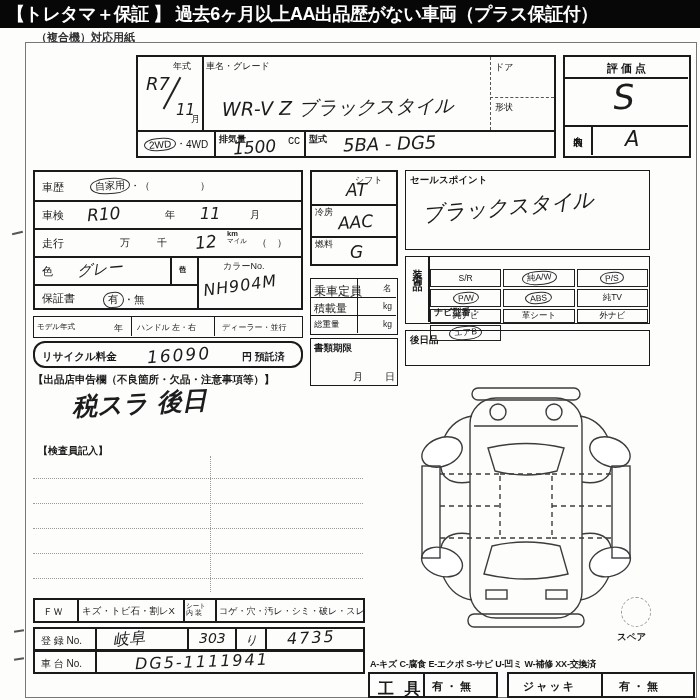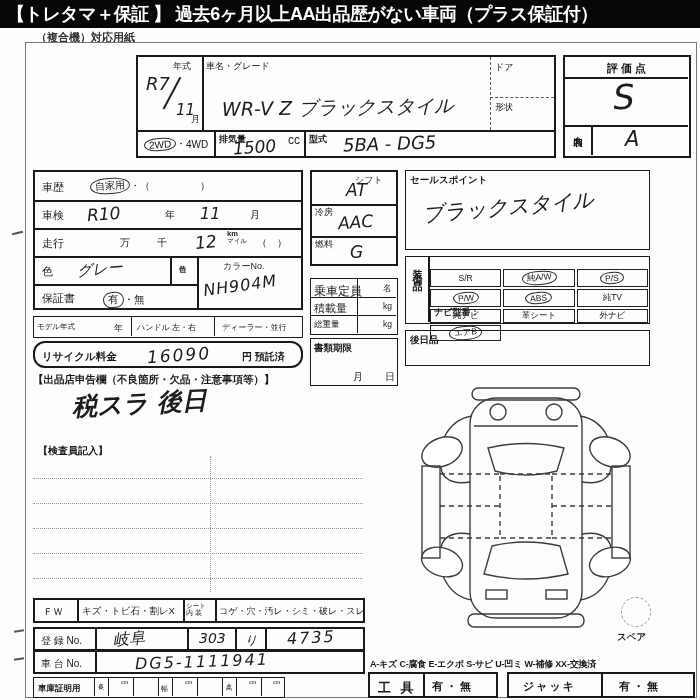--- a/index.html
+++ b/index.html
@@ -280,45 +280,26 @@
     <div class="abs hw" style="left:210px;top:3px;font-size:12px;">り</div>
     <div class="abs hw" style="left:252px;top:-1px;font-size:16px;letter-spacing:2px;transform:rotate(-3deg);">4735</div>
   </div>
 
   <div class="box" style="left:33px;top:650px;width:332px;height:24px;">
     <div class="line" style="left:60px;top:0;width:1.5px;height:21px;"></div>
     <div class="abs lbl" style="left:6px;top:5px;font-size:10px;">車 台 No.</div>
     <div class="abs hw" style="left:100px;top:0px;font-size:16px;letter-spacing:2px;transform:rotate(-2deg);">DG5-1111941</div>
   </div>
 
-  <div class="box" style="left:33px;top:677px;width:252px;height:21px;border-width:1.5px;">
-    <div class="line" style="left:60px;top:0;width:1px;height:18px;"></div>
-    <div class="line" style="left:74px;top:0;width:1px;height:18px;"></div>
-    <div class="line" style="left:99px;top:0;width:1px;height:18px;"></div>
-    <div class="line" style="left:124px;top:0;width:1px;height:18px;"></div>
-    <div class="line" style="left:138px;top:0;width:1px;height:18px;"></div>
-    <div class="line" style="left:163px;top:0;width:1px;height:18px;"></div>
-    <div class="line" style="left:188px;top:0;width:1px;height:18px;"></div>
-    <div class="line" style="left:202px;top:0;width:1px;height:18px;"></div>
-    <div class="line" style="left:227px;top:0;width:1px;height:18px;"></div>
-    <div class="abs lbl" style="left:4px;top:5px;font-size:8.5px;font-weight:bold;">車庫証明用</div>
-    <div class="abs vtext" style="left:62px;top:1px;font-size:6px;">長さ</div>
-    <div class="abs lbl" style="left:87px;top:1px;font-size:5.5px;">cm</div>
-    <div class="abs lbl" style="left:127px;top:6px;font-size:7px;">幅</div>
-    <div class="abs lbl" style="left:151px;top:1px;font-size:5.5px;">cm</div>
-    <div class="abs vtext" style="left:190px;top:1px;font-size:6px;">高さ</div>
-    <div class="abs lbl" style="left:215px;top:1px;font-size:5.5px;">cm</div>
-    <div class="abs lbl" style="left:239px;top:1px;font-size:5.5px;">cm</div>
-  </div>
 
   <div class="abs lbl" style="left:370px;top:658px;font-size:9px;font-weight:bold;letter-spacing:-0.2px;">A-キズ C-腐食 E-エクボ S-サビ U-凹ミ W-補修 XX-交換済</div>
 
   <div class="box" style="left:368px;top:672px;width:130px;height:26px;">
     <div class="line" style="left:53px;top:0;width:1.5px;height:23px;"></div>
-    <div class="abs lbl" style="left:8px;top:5px;font-size:13px;font-weight:bold;letter-spacing:3px;">工 具</div>
+    <div class="abs lbl" style="left:8px;top:5px;font-size:16px;font-weight:bold;letter-spacing:3px;">工 具</div>
     <div class="abs lbl" style="left:62px;top:5px;font-size:11px;font-weight:bold;">有 ・ 無</div>
   </div>
 
   <div class="box" style="left:507px;top:672px;width:188px;height:26px;">
     <div class="line" style="left:92px;top:0;width:1.5px;height:23px;"></div>
     <div class="abs lbl" style="left:14px;top:5px;font-size:11px;font-weight:bold;letter-spacing:2px;">ジャッキ</div>
     <div class="abs lbl" style="left:110px;top:5px;font-size:11px;font-weight:bold;">有 ・ 無</div>
   </div>
 
 </div>

